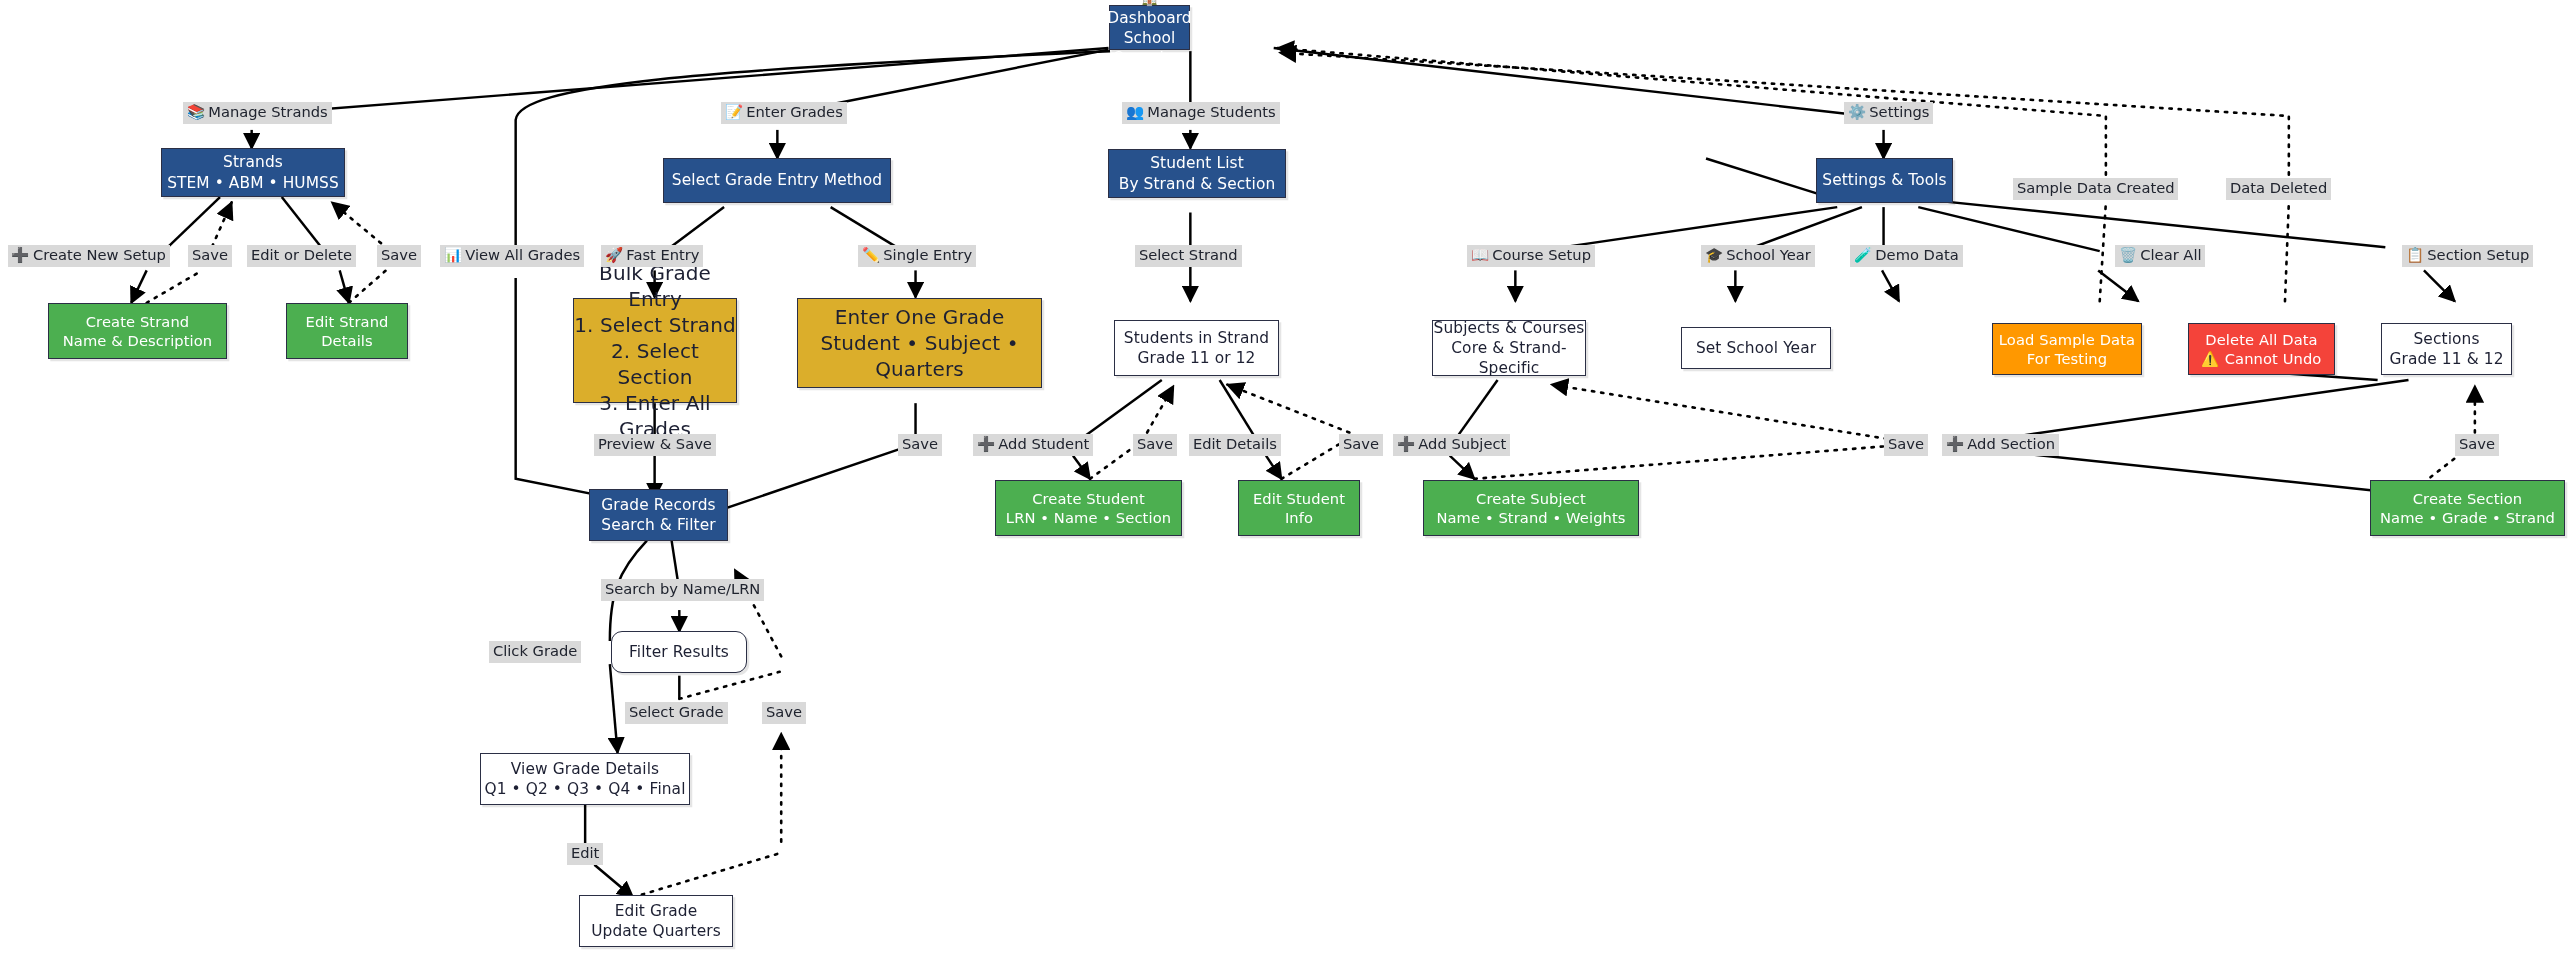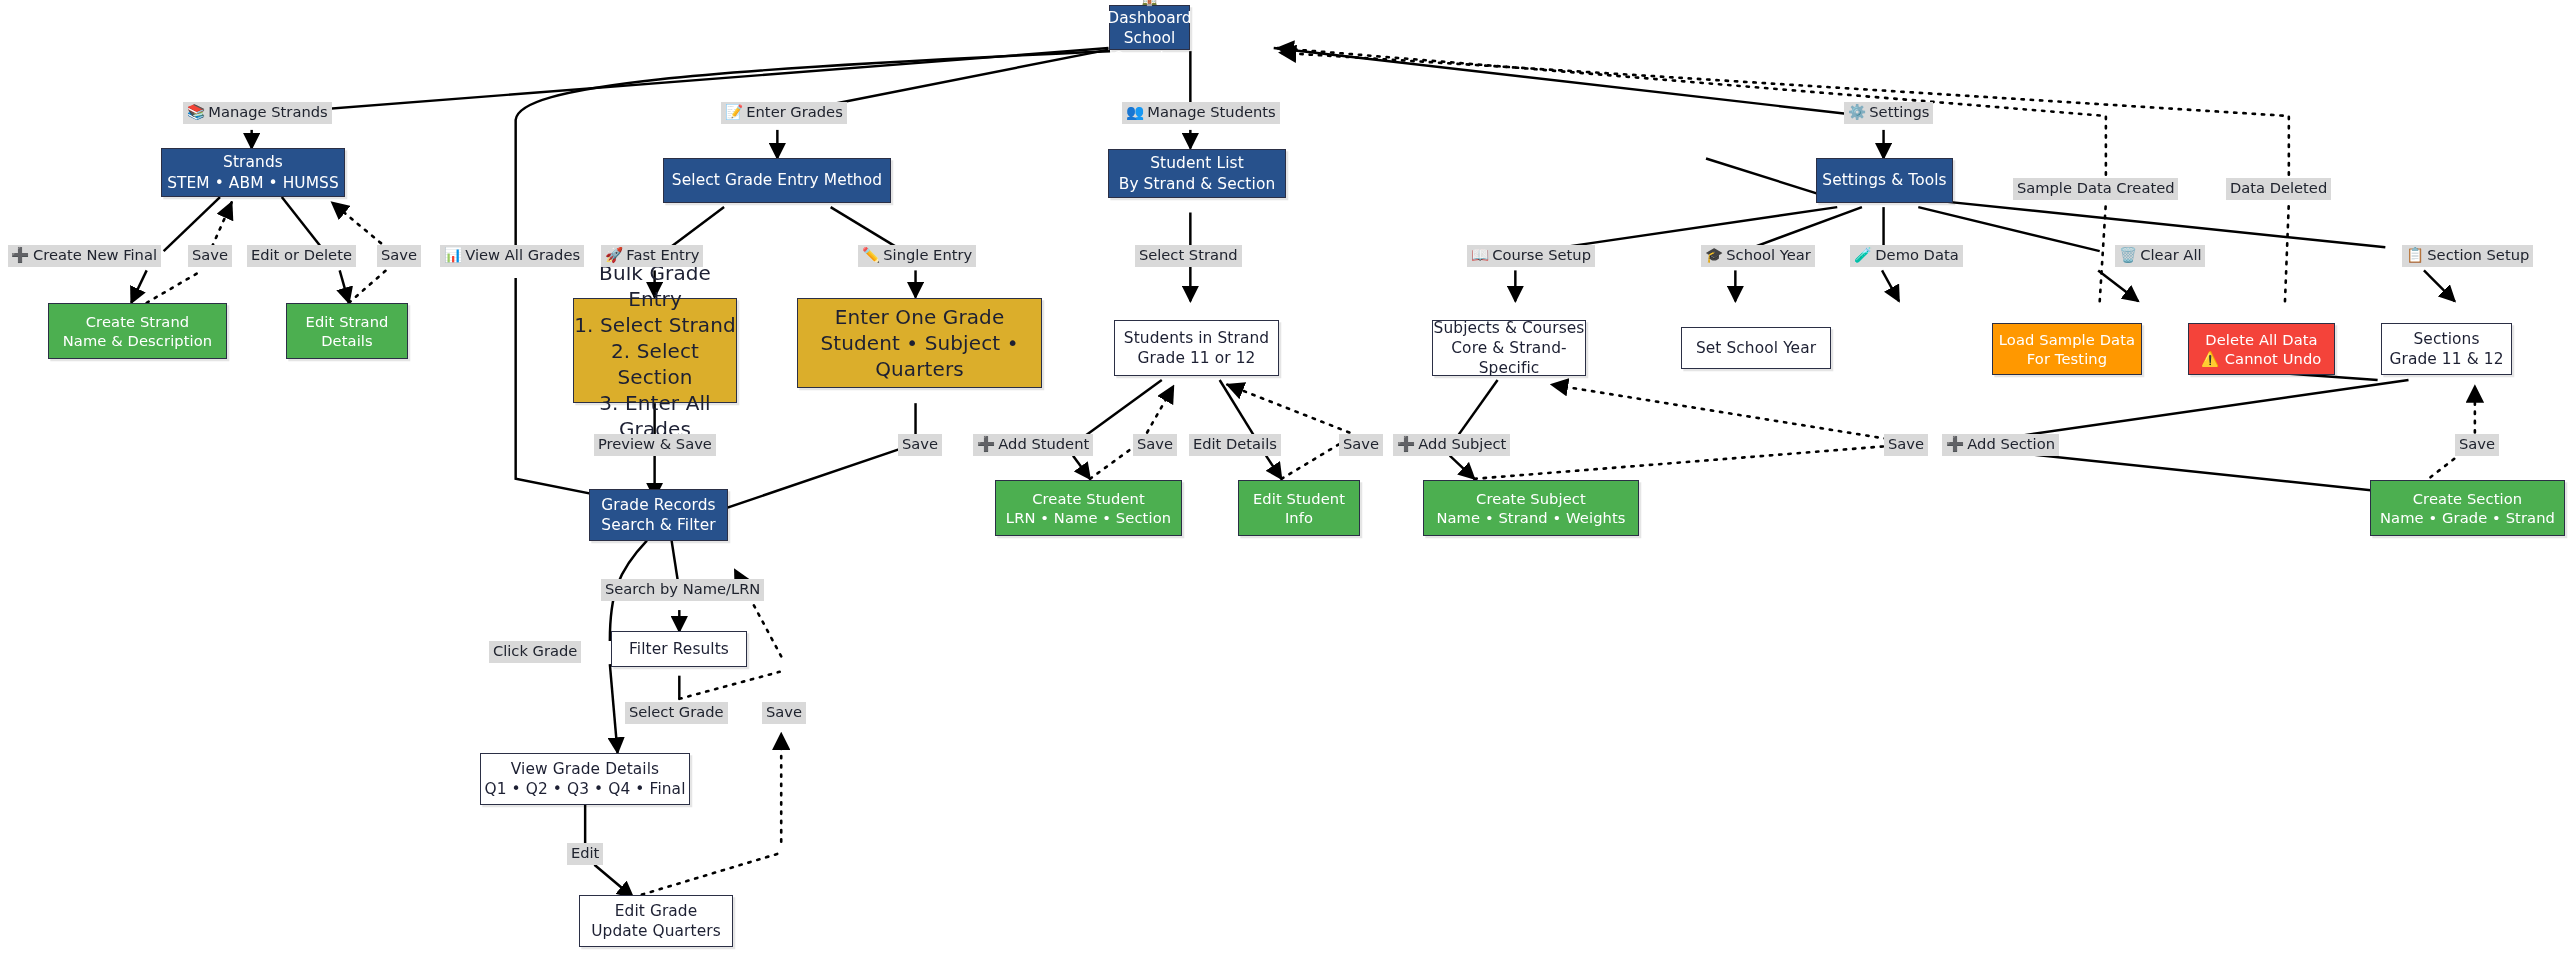--- a/index.html
+++ b/index.html
@@ -232,21 +232,21 @@
   <div class="node n-green" style="left:2370px;top:480px;width:195px;height:56px;">
     <span class="l1">Create Section</span>
     <span class="l2">Name • Grade • Strand</span>
   </div>
 
   <div class="node n-primary" style="left:589px;top:489px;width:139px;height:52px;">
     <span class="l1">Grade Records</span>
     <span class="l2">Search &amp; Filter</span>
   </div>
 
-  <div class="node n-plain" style="left:611px;top:631px;width:136px;height:36px;">
+  <div class="node n-plain" style="left:611px;top:631px;width:136px;height:42px;border-radius:11px;">
     <span class="l1">Filter Results</span>
   </div>
 
   <div class="node n-plain" style="left:480px;top:753px;width:210px;height:52px;">
     <span class="l1">View Grade Details</span>
     <span class="l2">Q1 • Q2 • Q3 • Q4 • Final</span>
   </div>
 
   <div class="node n-plain" style="left:579px;top:895px;width:154px;height:52px;">
     <span class="l1">Edit Grade</span>
@@ -263,21 +263,21 @@
 
   <div class="elabel" style="left:1122px;top:102px;">
     <span class="emo">👥</span><span>Manage Students</span>
   </div>
 
   <div class="elabel" style="left:1844px;top:102px;">
     <span class="emo">⚙️</span><span>Settings</span>
   </div>
 
   <div class="elabel" style="left:7.7px;top:245px;">
-    <span class="emo">➕</span><span>Create New Final</span>
+    <span class="emo">➕</span><span>Create New Setup</span>
   </div>
 
   <div class="elabel" style="left:188px;top:245px;">
     <span>Save</span>
   </div>
 
   <div class="elabel" style="left:247px;top:245px;">
     <span>Edit or Delete</span>
   </div>
 

